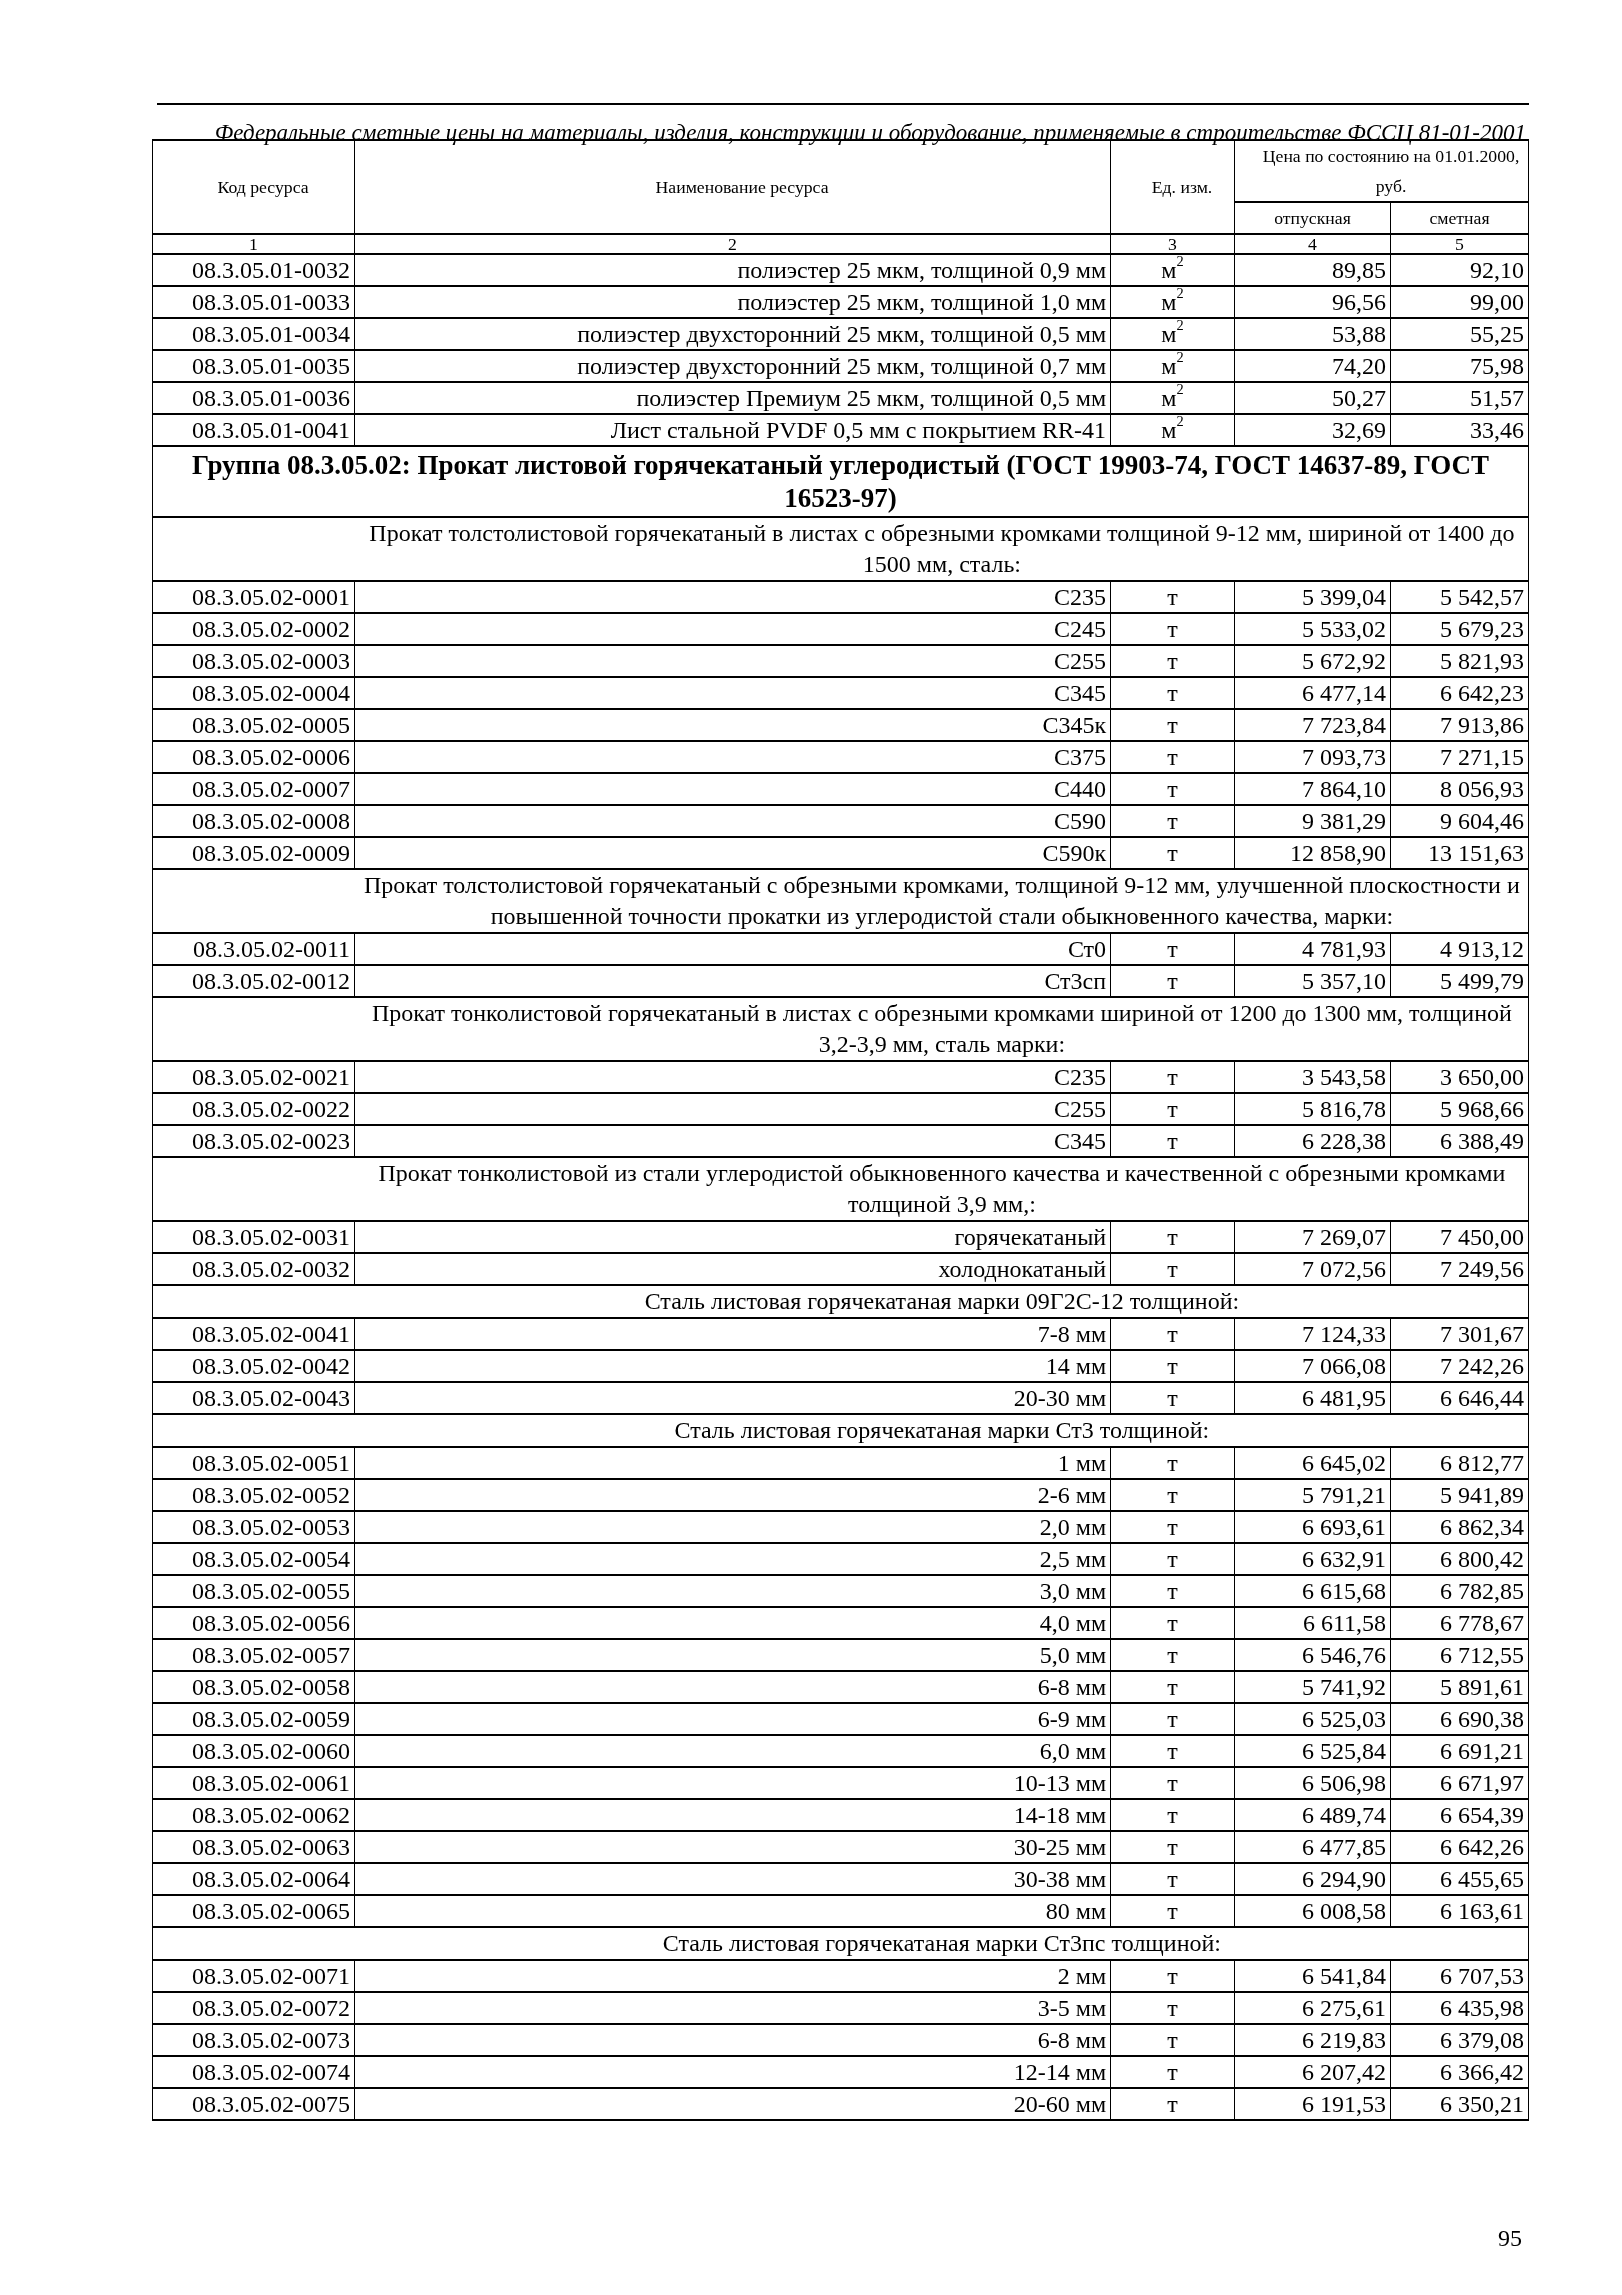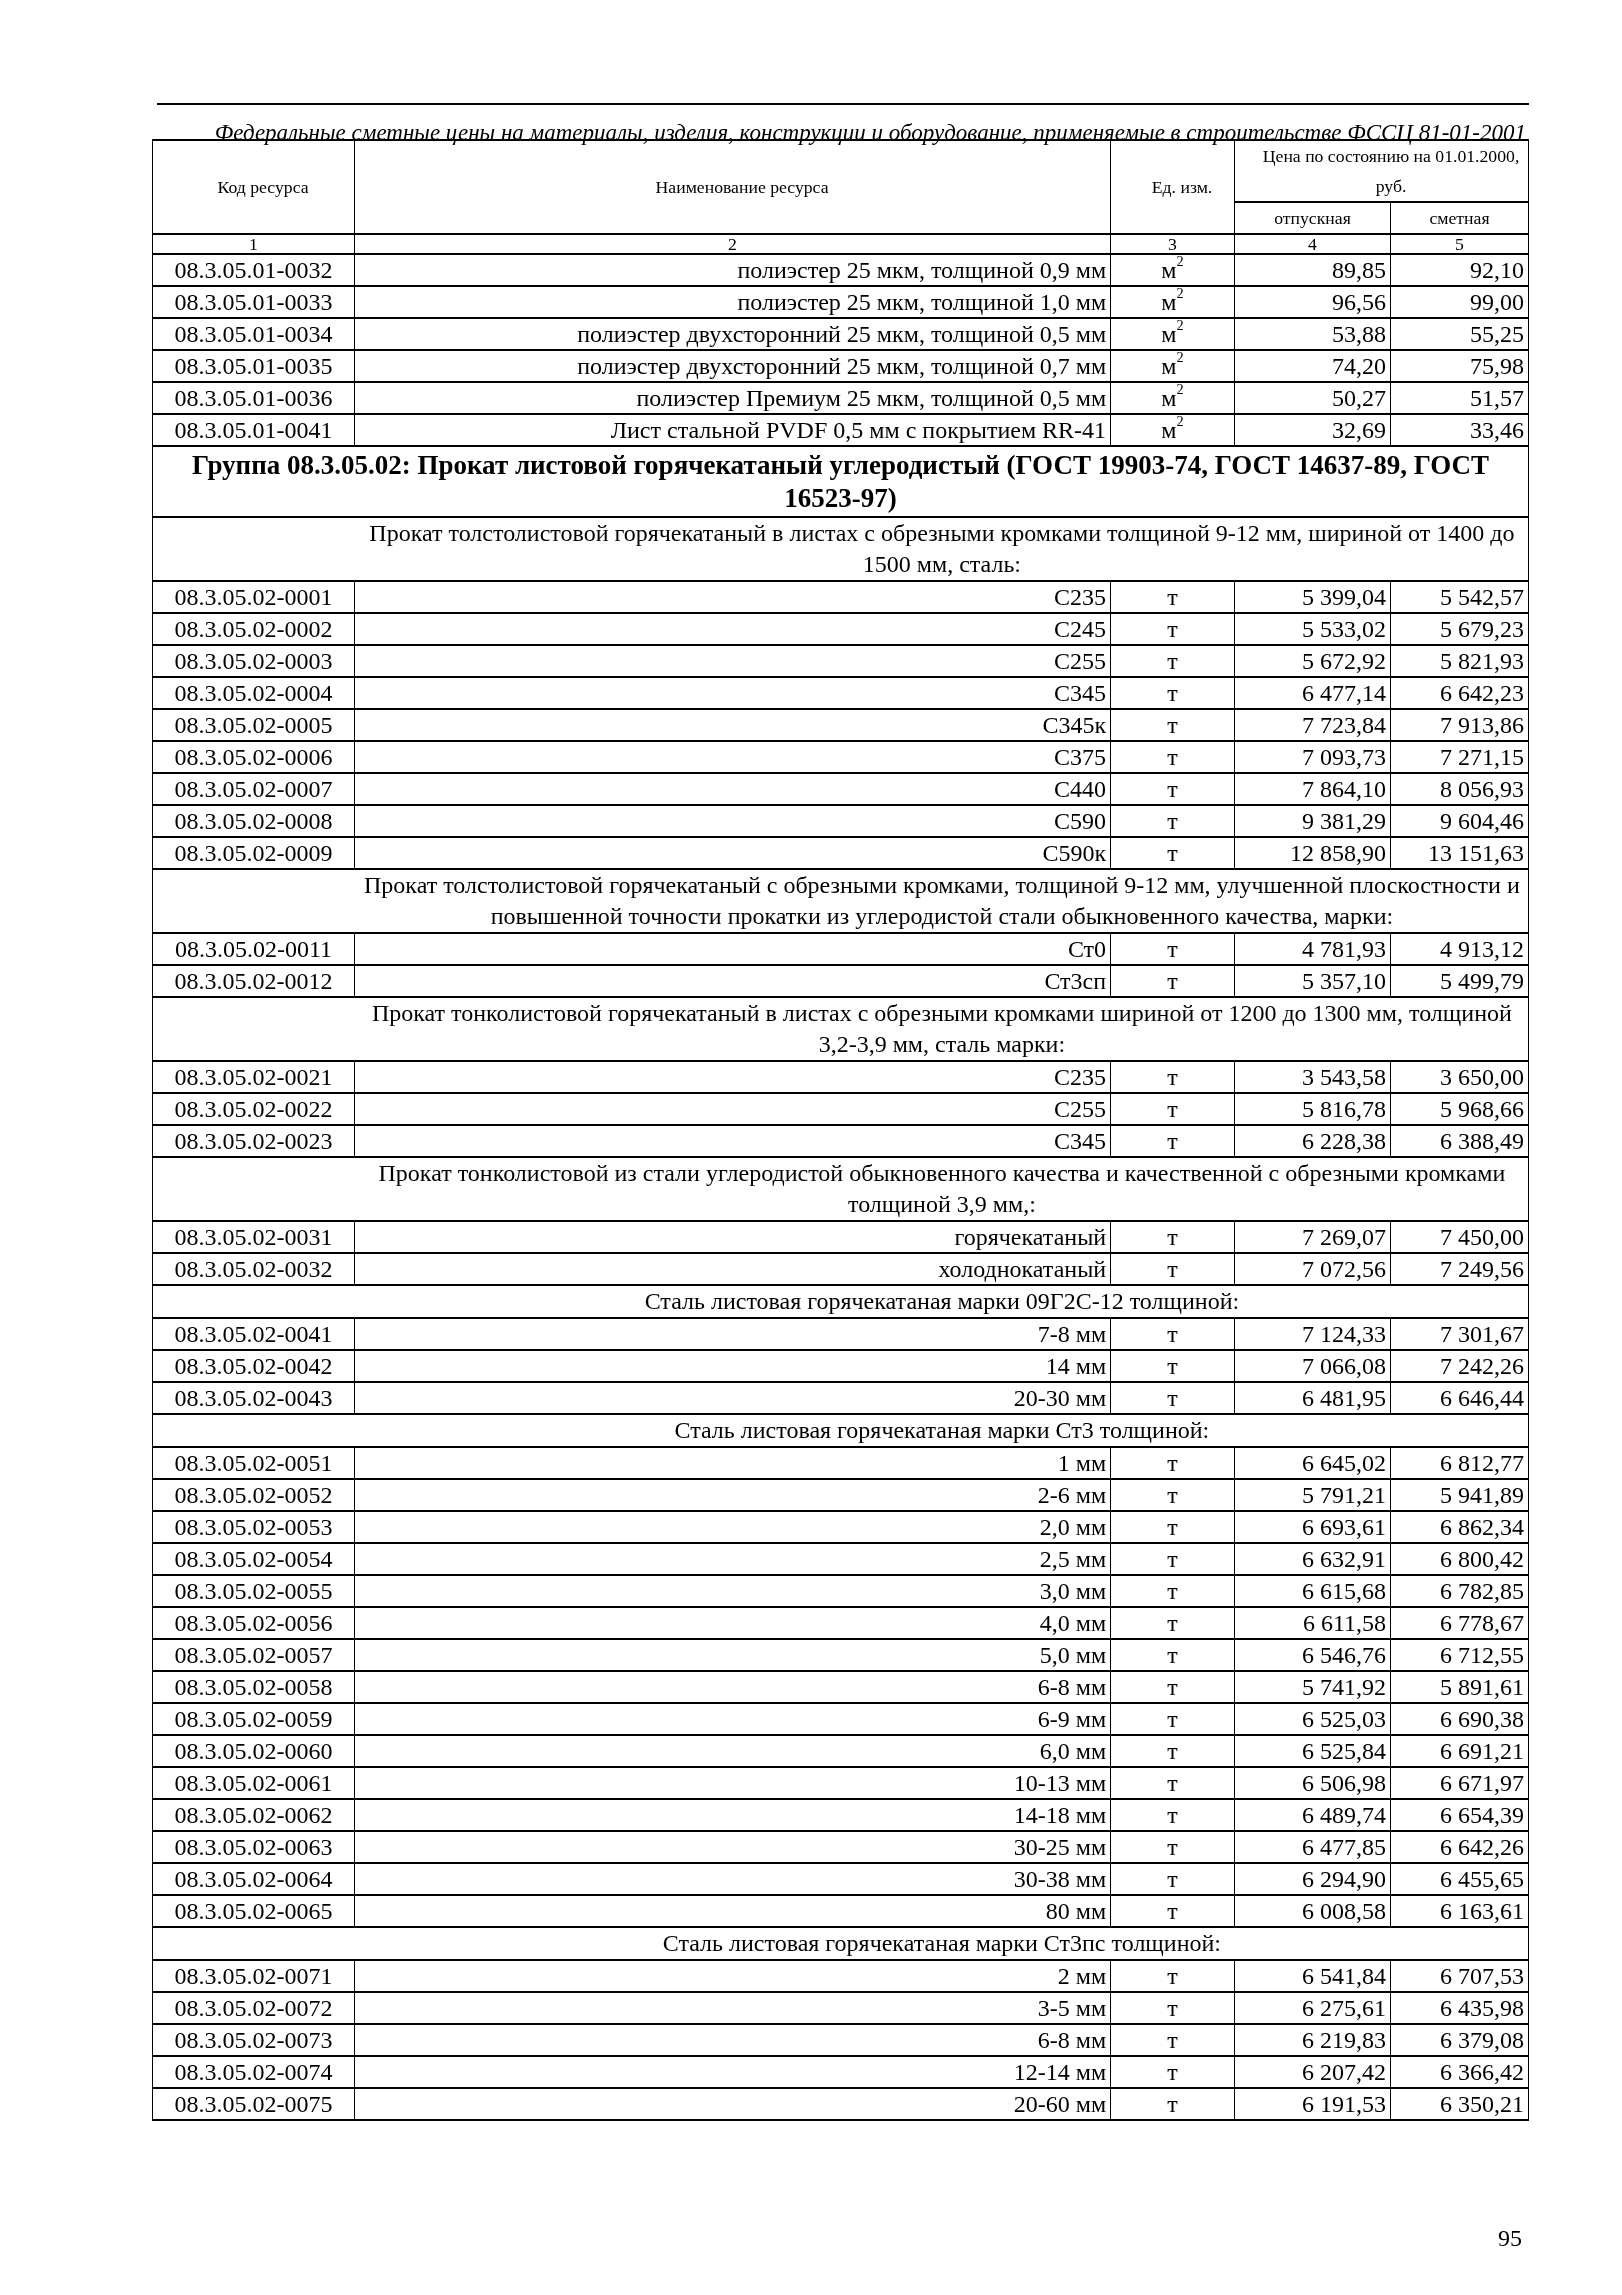--- a/index.html
+++ b/index.html
@@ -26,21 +26,21 @@
   table.prices col.c1 { width: 202px; }
   table.prices col.c2 { width: 756px; }
   table.prices col.c3 { width: 124px; }
   table.prices col.c4 { width: 156px; }
   table.prices col.c5 { width: 138px; }
   th.hdr { font-size: 17.7px; line-height: 22px; text-align: center; }
   tr.hdr-top th { height: 47px; padding-left: 23px; }
   tr.hdr-sub th { height: 22px; margin-left: 32px; }
   tr.num td { font-size: 17.7px; text-align: center; line-height: 18.3px; height: 18.3px; }
   tr.item td { font-size: 24px; height: 30px; }
-  td.code { text-align: center; padding-left: 2.6px; white-space: nowrap; margin-top: 36px; }
+  td.code { text-align: right; padding-left: 2.6px; white-space: nowrap; margin-top: 36px; }
   td.name { text-align: right; padding-left: 38px; white-space: nowrap; }
   td.name.flush { padding-left: 8px; }
   td.unit { text-align: center; }
   td.price { text-align: right; padding-right: 6.5px; white-space: nowrap; }
   sup { font-size: 14.4px; vertical-align: top; line-height: 14.4px; position: relative; top: -1.3px; }
   tr.group td { font-size: 27px; font-weight: bold; text-align: center; line-height: 33px; padding: 1.3px 6.5px; }
   tr.section td.blank { border-right: none; }
   tr.section td.desc {
     font-size: 24px; line-height: 31px; text-align: center; padding-left: 5.2px; border-left: none;
   }

